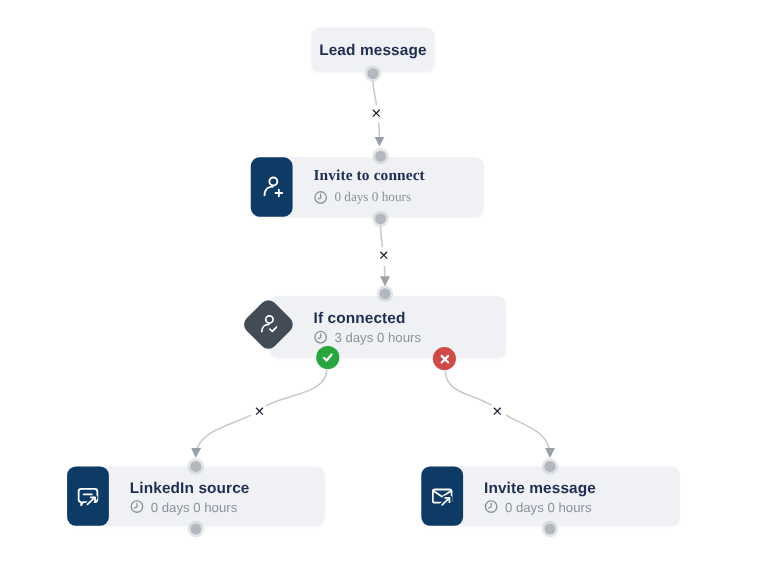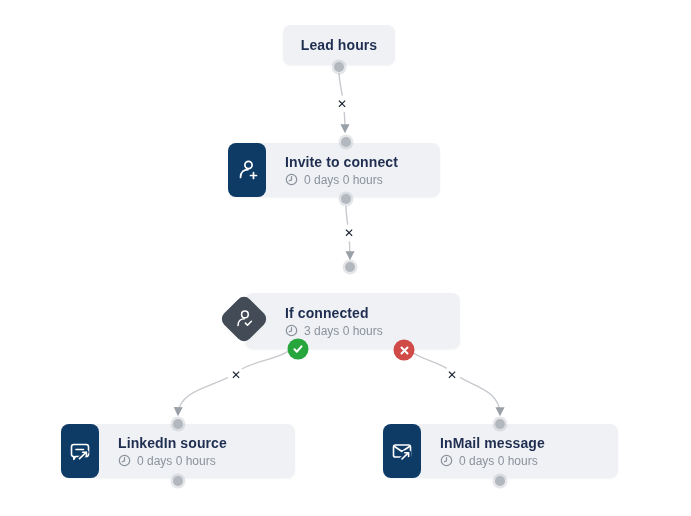--- a/index.html
+++ b/index.html
@@ -18,25 +18,25 @@
     border-radius:8px;display:flex;align-items:center;justify-content:center;z-index:3;
   }
   .node-text{position:relative;z-index:3;display:flex;flex-direction:column;gap:3px;padding-left:57px;}
   .node-title{font-size:14px;font-weight:700;color:#1f2e50;letter-spacing:.1px;}
   .node-delay{display:flex;align-items:center;gap:6px;font-size:12px;color:#8b929c;}
   .node-delay .clock{display:flex;align-items:center;}
   
   #node-lead{left:283px;top:25px;width:112px;height:40px;justify-content:center;}
   #node-lead .node-title{font-size:14px;}
   
-  #node-invite{left:228px;top:143px;width:212px;height:54px;}
+  #node-invite{left:228px;top:143px;width:212px;height:54px;font-family:Liberation Serif, serif;}
   #node-linkedin{left:61px;top:424px;width:234px;height:54px;}
   #node-inmail{left:383px;top:424px;width:235px;height:54px;}
   
-  #node-if{left:226px;top:269px;width:234px;height:56px;margin-top:24px;}
+  #node-if{left:226px;top:269px;width:234px;height:56px;}
   #node-if .node-body{left:19px;}
   #node-if .node-text{padding-left:59px;}
   .diamond{
     position:absolute;left:0;top:8px;width:36px;height:36px;background:#424b56;
     border-radius:8px;transform:rotate(45deg);z-index:4;
     display:flex;align-items:center;justify-content:center;
   }
   .diamond .inner{transform:rotate(-45deg);display:flex;}
   
   .dot{
@@ -71,21 +71,21 @@
     </defs>
     <path d="M339,73 C340,92 345,95 345,131" fill="none" stroke="#c6c9cd" stroke-width="1.4" marker-end="url(#arrow)"></path>
     <path d="M346,206 C346,222 350,226 350,258" fill="none" stroke="#c6c9cd" stroke-width="1.4" marker-end="url(#arrow)"></path>
     <path d="M297,336 C297,360 254,358 237,372 C220,386 179,388 178,414" fill="none" stroke="#c6c9cd" stroke-width="1.4" marker-end="url(#arrow)"></path>
     <path d="M405,337 C405,360 436,358 452,372 C468,386 500,388 500,414" fill="none" stroke="#c6c9cd" stroke-width="1.4" marker-end="url(#arrow)"></path>
   </svg>
 
   <div class="node" id="node-lead">
     <div class="node-body"></div>
     <div class="node-text" style="padding-left:0;">
-      <div class="node-title">Lead hours</div>
+      <div class="node-title">Lead message</div>
     </div>
   </div>
 
   <div class="node" id="node-invite">
     <div class="node-body"></div>
     <div class="icon-tile">
       <svg width="26" height="26" viewBox="0 0 26 26" fill="none" stroke="#ffffff" stroke-width="1.7" stroke-linecap="round">
         <circle cx="14.5" cy="8" r="3.6"></circle>
         <path d="M6.5,20.5 C6.5,15 10,12.6 14,12.6"></path>
         <path d="M16.5,18.5 h6 M19.5,15.5 v6"></path>
@@ -175,21 +175,21 @@
     <div class="icon-tile">
       <svg width="26" height="26" viewBox="0 0 26 26" fill="none" stroke="#ffffff" stroke-width="1.6" stroke-linecap="round" stroke-linejoin="round">
         <rect x="4.5" y="7" width="17" height="12" rx="1.8"></rect>
         <path d="M5.5,8.5 L13,13.5 L20.5,8.5"></path>
         <path d="M12.5,21.5 L19.5,14.7 M15.6,14.7 L19.9,14.7 L19.9,19" stroke="#0d3b66" stroke-width="4.6"></path>
         <path d="M13,21 L19.3,14.9"></path>
         <path d="M15.8,14.7 L19.6,14.7 L19.6,18.5"></path>
       </svg>
     </div>
     <div class="node-text">
-      <div class="node-title">InMail message</div>
+      <div class="node-title">Invite message</div>
       <div class="node-delay">
         <span class="clock">
           <svg width="13" height="13" viewBox="0 0 13 13" fill="none" stroke="#8b929c" stroke-width="1.2" stroke-linecap="round">
             <circle cx="6.5" cy="6.5" r="5.2"></circle>
             <path d="M6.5,6.9 V3.6 M6.5,6.9 L4.3,7.8"></path>
           </svg>
         </span>
         <span>0 days 0 hours</span>
       </div>
     </div>

